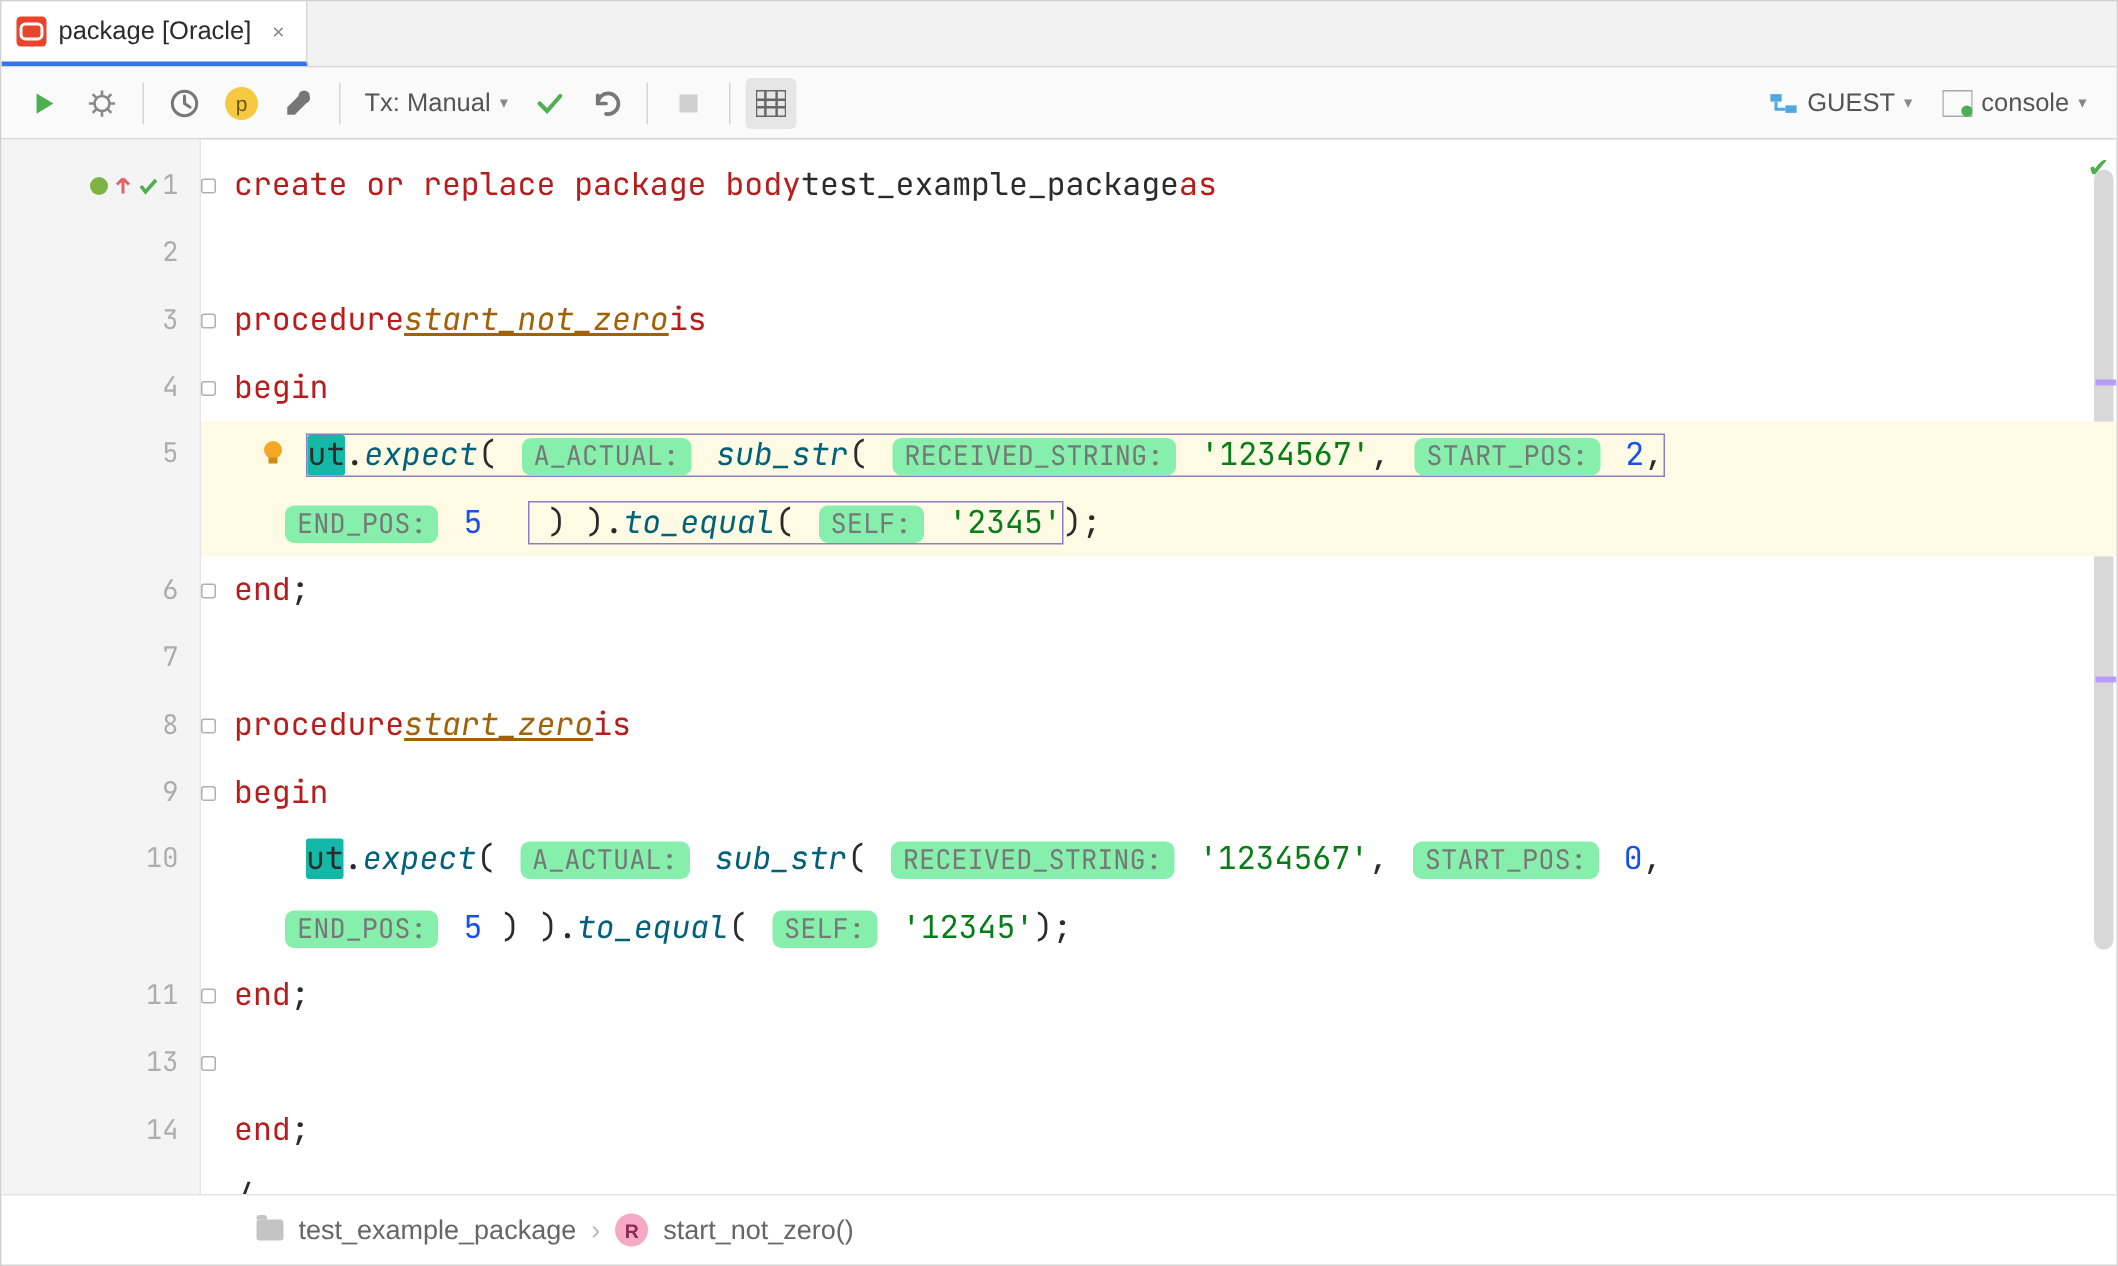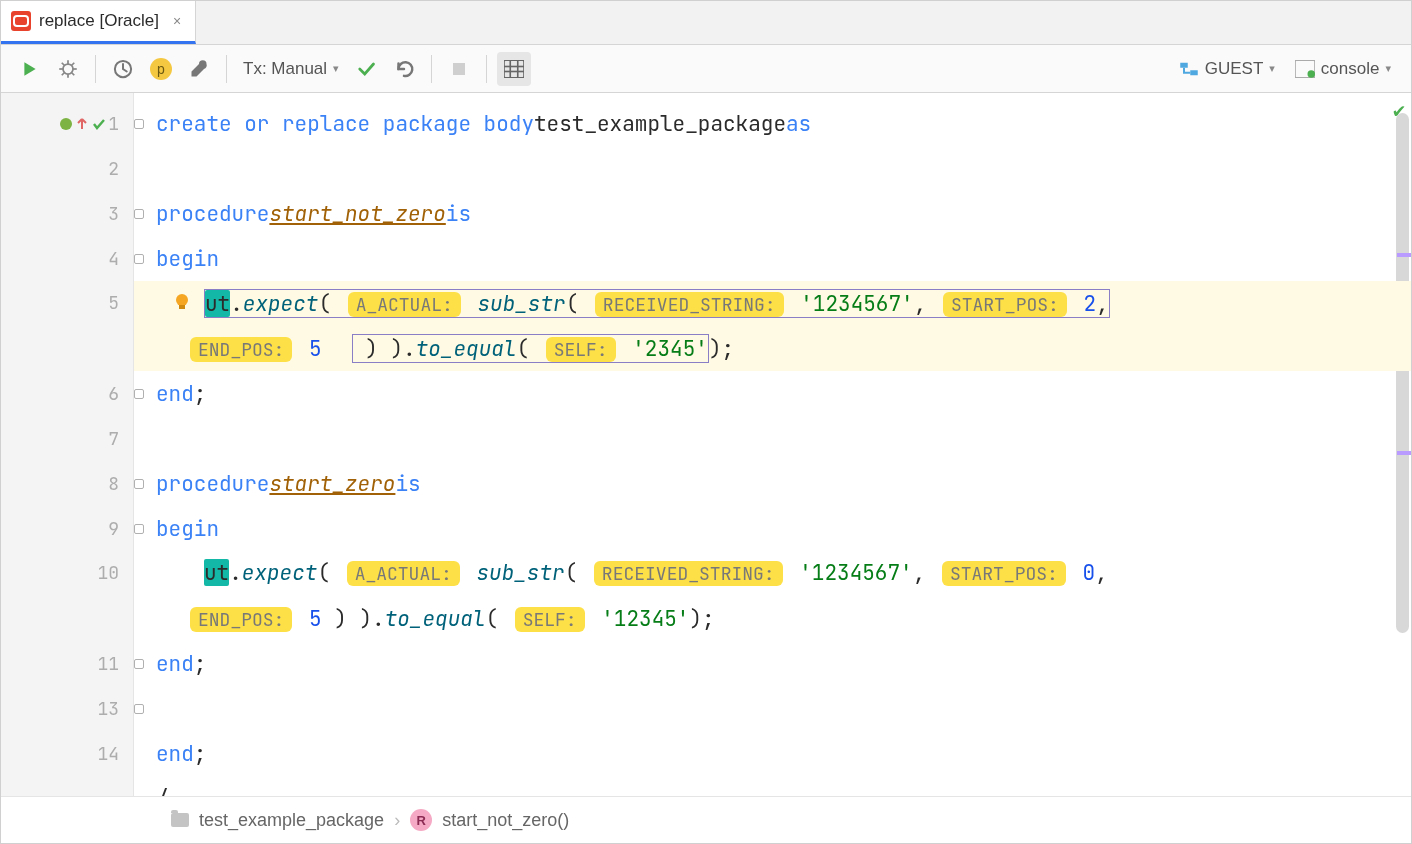--- a/index.html
+++ b/index.html
@@ -145,27 +145,27 @@
 .cline {
   height: 45px;
   display: flex;
   align-items: center;
   padding-left: 22px;
   white-space: pre;
   position: relative;
 }
 .cline.tall { height: 90px; align-items: flex-start; padding-top: 8px; flex-wrap: wrap; }
 .cline.hl { background: #fffae3; }
-.kw { color: #3b82f6; }
+.kw { color: #b91c1c; }
 .ident { color: #a16207; font-style: italic; text-decoration: underline; }
 .func { color: #00627A; font-style: italic; }
 .str { color: #067d17; }
 .num { color: #1750eb; }
 .hint {
-  background: #fde047;
+  background: #86efac;
   color: #787878;
   font-size: 18px;
   padding: 1px 8px;
   border-radius: 6px;
   margin: 0 4px;
 }
 .sub-hl { background: #14b8a6; border-radius: 2px; }
 .sel-border { border: 1px solid #8a7ec7; margin-left: 30px; }
 
 .breadcrumb {
@@ -228,21 +228,21 @@
   height: 4px;
   background: #b99aff;
 }
 </style>
 </head>
 <body>
 
 <div class="tab-bar">
   <div class="tab">
     <span class="oracle-icon"></span>
-    <span>replace [Oracle]</span>
+    <span>package [Oracle]</span>
     <span class="tab-close">×</span>
   </div>
 </div>
 
 <div class="toolbar">
   <span class="tb-btn">
     <svg width="18" height="18" viewBox="0 0 16 16">
         <path d="M3 2 L13 8 L3 14 Z" fill="#4caf50"></path>
       </svg>
   </span>

